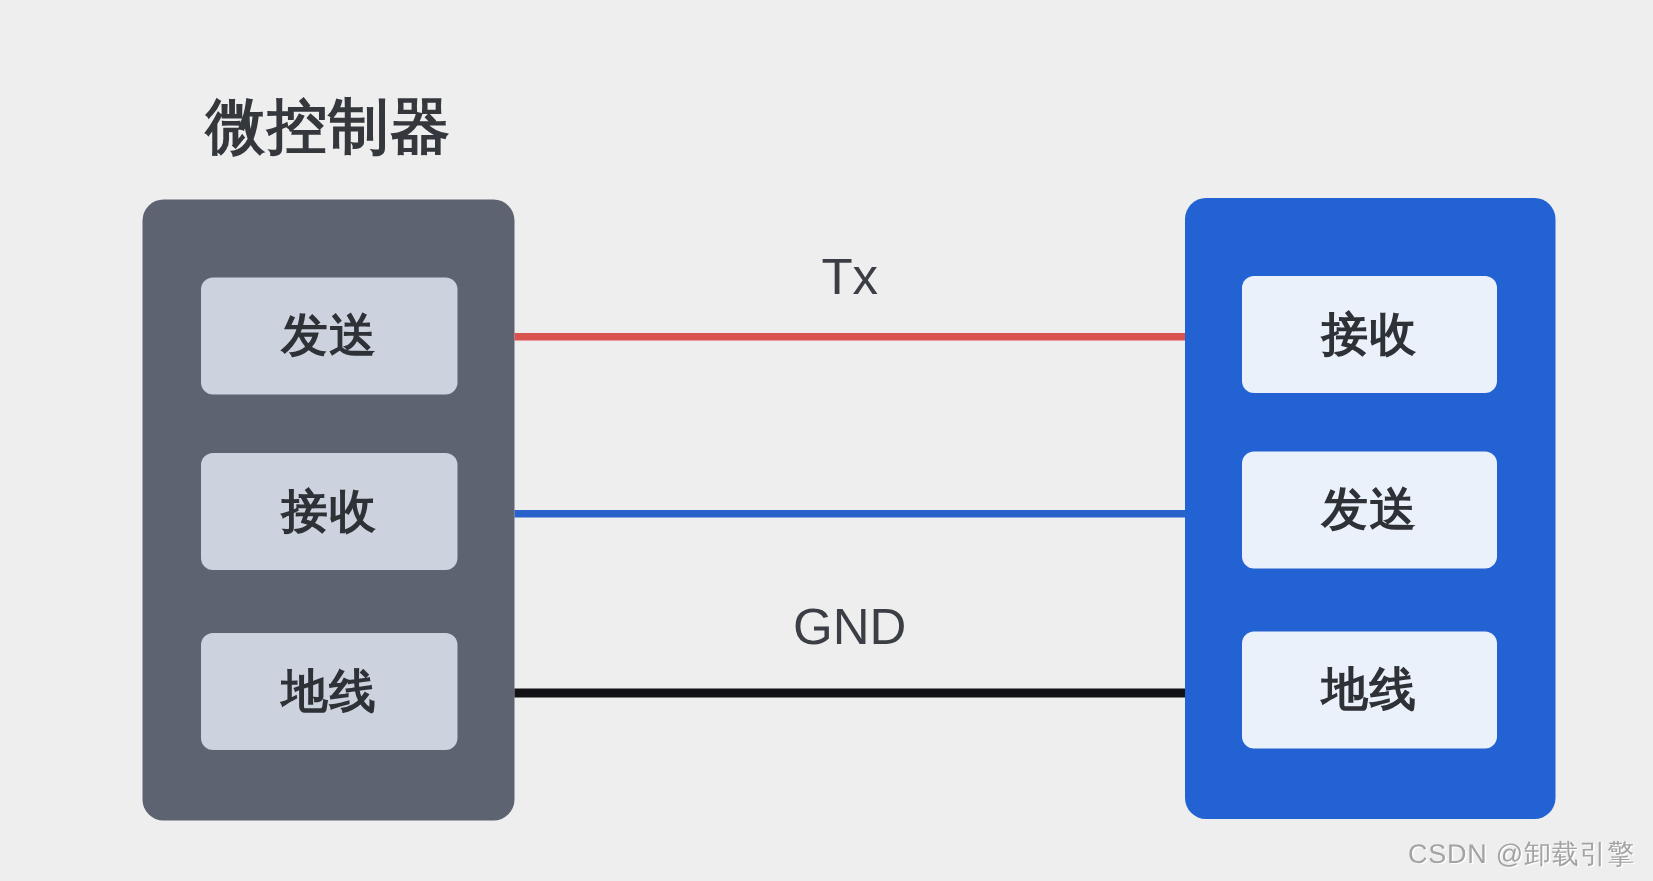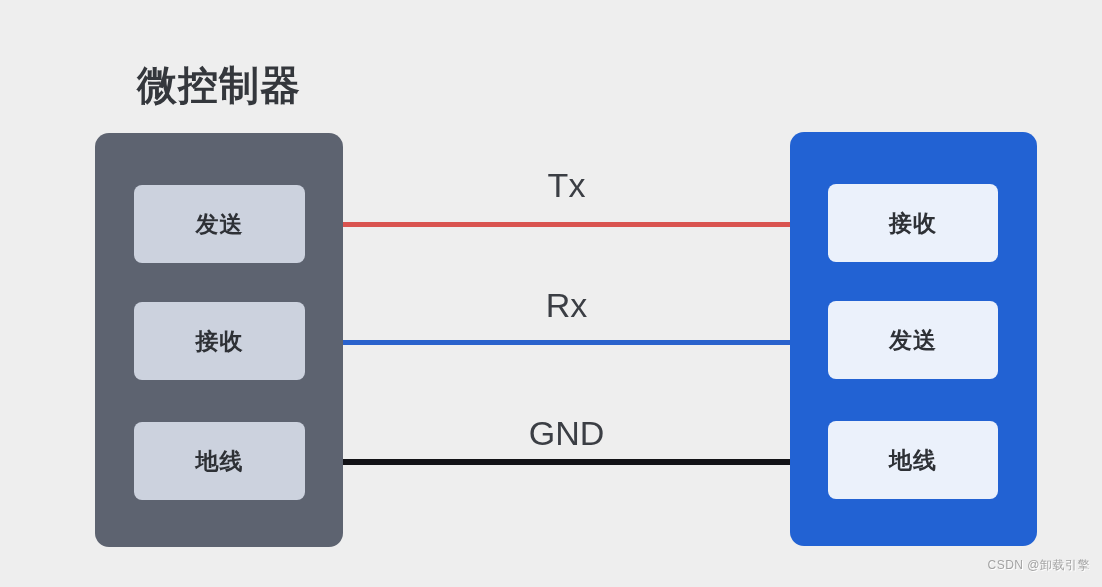--- a/index.html
+++ b/index.html
@@ -35,21 +35,21 @@
   .device.left-device  { left: 95px;  top: 133px; width: 248px; height: 414px; }
   .device.right-device { left: 790px; top: 132px; width: 247px; height: 414px; }
 
   .pin {
     position: absolute;
     height: 78px;
     border-radius: 8px;
     display: flex;
     align-items: center;
     justify-content: center;
-    font-size: 23px;
+    font-size: 31px;
     font-weight: 600;
     color: #2e3136;
     letter-spacing: 1px;
   }
   .left-device  .pin { left: 39px; width: 171px; }
   .right-device .pin { left: 38px; width: 170px; }
   .pin.row-0 { top: 52px; }
   .pin.row-1 { top: 169px; }
   .pin.row-2 { top: 289px; justify-content: center; }
 
@@ -66,27 +66,27 @@
     position: absolute;
     left: 343px;
     width: 447px;
     text-align: center;
     font-size: 34px;
     font-weight: 500;
     color: #3b3e44;
   }
   .wire-label.tx  { top: 166px; }
   .wire-label.rx  { top: 286px; }
-  .wire-label.gnd { top: 414px; }
+  .wire-label.gnd { top: 399px; }
 
   .watermark {
     position: absolute;
     top: 557px;
     right: 12px;
-    font-size: 12px;
+    font-size: 18px;
     color: #a3a3a3;
     text-shadow: 1px 1px 0 #ffffff;
     letter-spacing: 0.5px;
   }
 </style>
 </head>
 <body>
 
 <div class="canvas">
 
@@ -113,21 +113,20 @@
       <span>发送</span>
     </div>
     <div class="pin row-2" style="background: rgb(235, 241, 251);">
       <span>地线</span>
     </div>
   </div>
 
   <div class="wire-label tx">Tx</div>
   <div class="wire tx" style="background: rgb(217, 83, 79);"></div>
 
-  <div class="wire-label rx">Rx</div>
   <div class="wire rx" style="background: rgb(42, 98, 204);"></div>
 
   <div class="wire-label gnd">GND</div>
   <div class="wire gnd" style="background: rgb(18, 18, 22);"></div>
 
   <div class="watermark">CSDN @卸载引擎</div>
 
 </div>
 
 </body></html>

